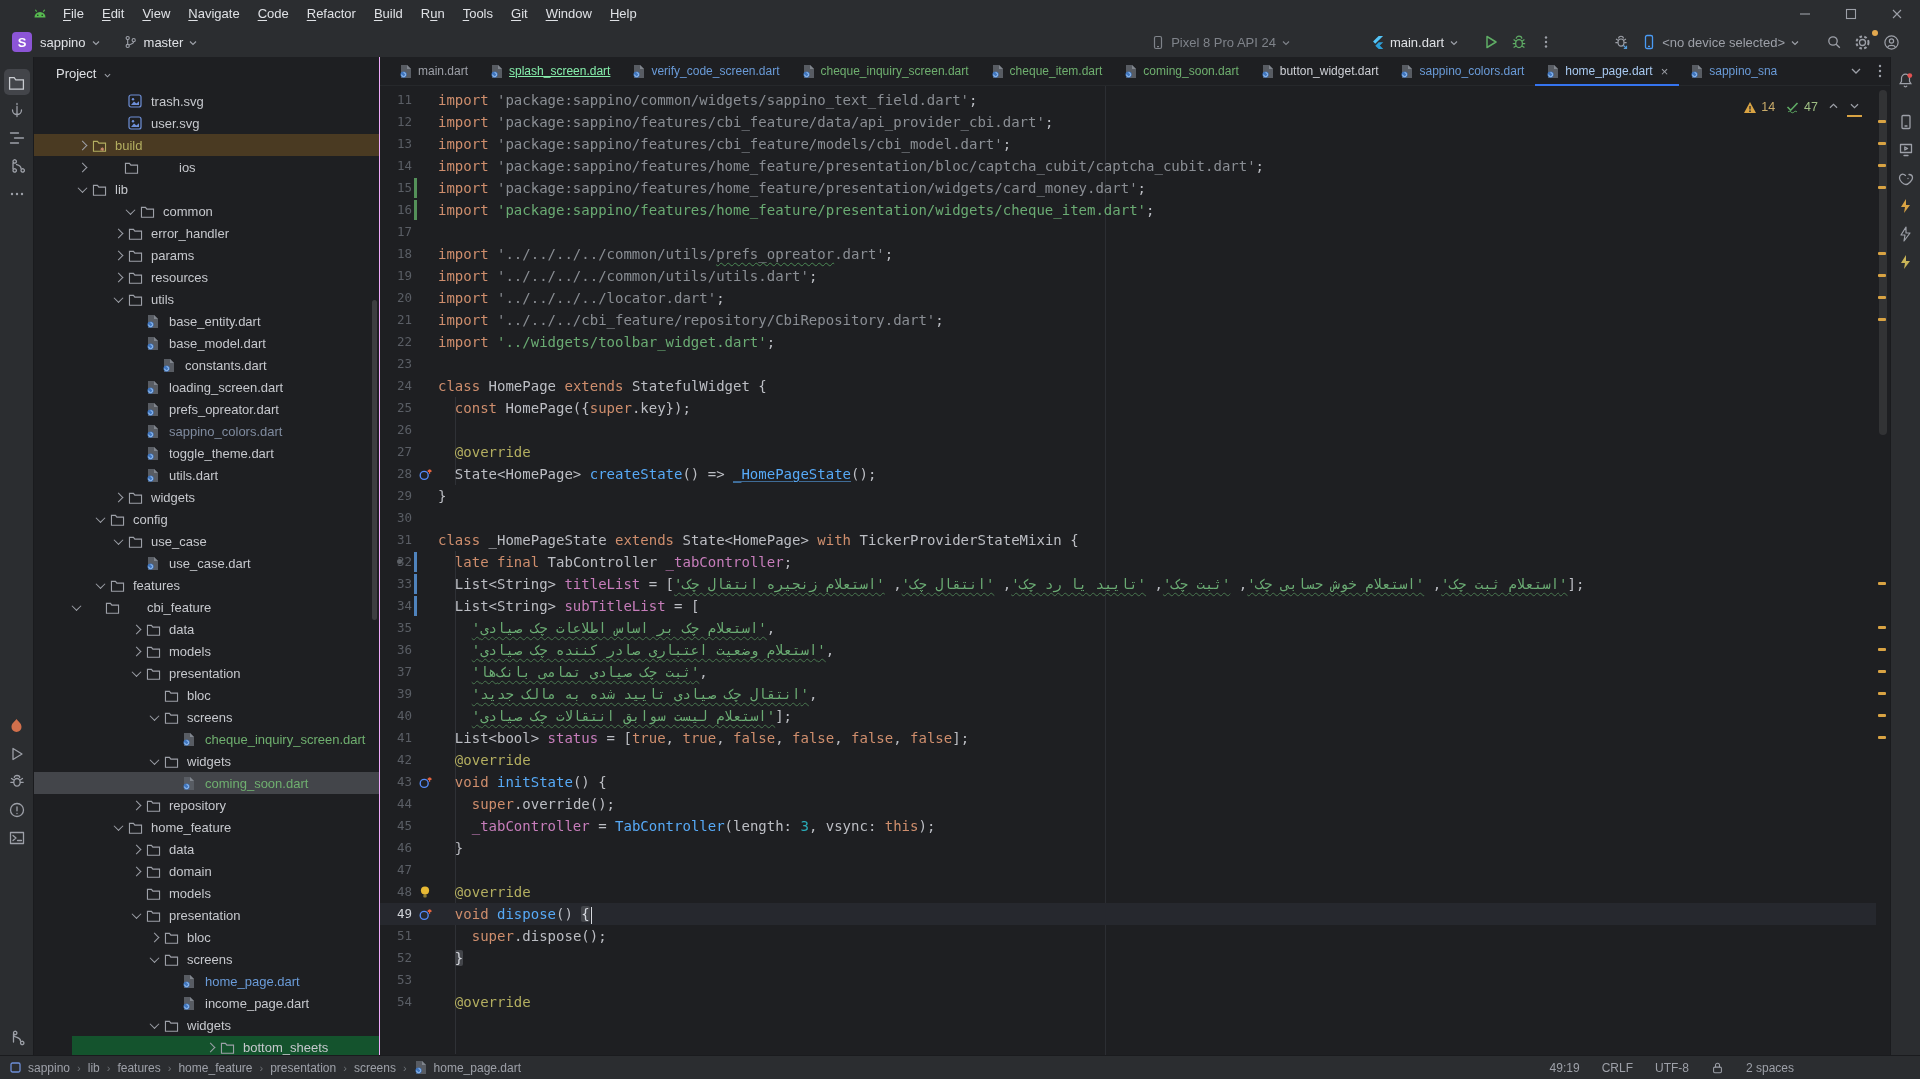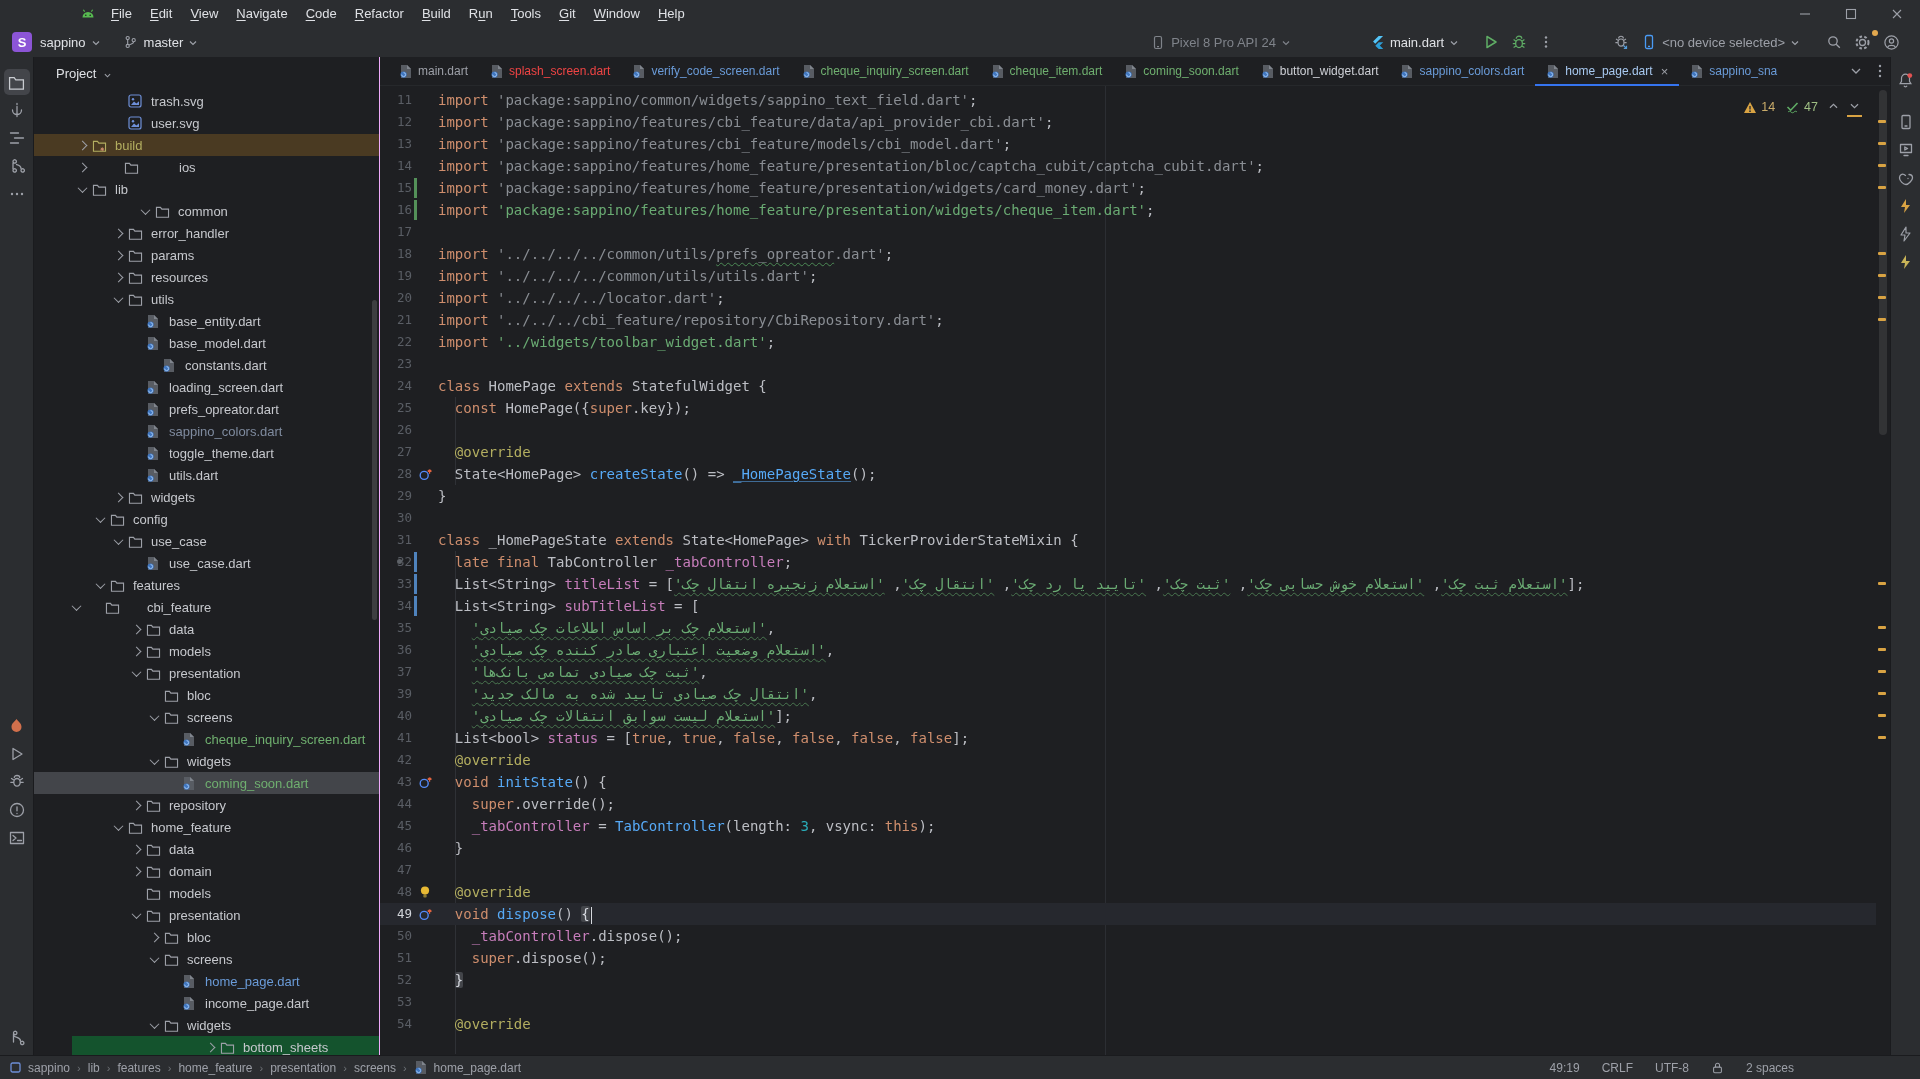--- a/index.html
+++ b/index.html
@@ -2,21 +2,21 @@
 <html><head>
 <meta charset="utf-8">
 <style>
   * { margin:0; padding:0; box-sizing:border-box; }
   html,body { width:1920px; height:1079px; overflow:hidden; background:#1e1f22;
     font-family:"Liberation Sans", sans-serif; -webkit-font-smoothing:antialiased; }
   .app { position:relative; width:1920px; height:1079px; background:#1e1f22; color:#dfe1e5; }
 
   
   .menubar { position:absolute; top:0; left:0; right:0; height:27px; background:#2b2d30;
-    display:flex; align-items:center; font-size:13px; color:#dfe1e5;padding-left:48px; }
+    display:flex; align-items:center; font-size:13px; color:#dfe1e5; }
   .menubar .appicon { margin:0 6px 0 32px; display:flex; }
   .menu-item { padding:3px 9px; border-radius:4px; color:#dfe1e5; cursor:default; }
   .menu-item u { text-decoration:underline; text-underline-offset:2px; }
   .win-controls { position:absolute; right:0; top:0; height:27px; display:flex; align-items:center; }
   .win-btn { width:46px; height:27px; display:flex; align-items:center; justify-content:center; color:#9da0a8; }
 
   .toolbar { position:absolute; top:27px; left:0; right:0; height:30px; background:#2b2d30;
     display:flex; align-items:center; font-size:13px; }
   .tb-group { display:flex; align-items:center; }
   .logo-s { width:20px; height:20px; margin:0 8px 0 12px; background:#8c55d6; border-radius:4px;
@@ -400,21 +400,21 @@
             <span class="chevbox">
               <span class="chevron open"></span>
             </span>
             <span class="ticon">
               <svg width="15" height="13" viewBox="0 0 16 14">
                 <path d="M1.5 2.5h4.3l1.5 2h7.2v8.7H1.5z" fill="none" stroke="#9da0a8" stroke-width="1.2"></path>
               </svg>
             </span>
             <span class="tlabel">lib</span>
           </div>
-          <div class="trow" style="padding-left: 86px; margin-left: 15px;">
+          <div class="trow" style="padding-left: 86px;">
             <span class="chevbox">
               <span class="chevron open"></span>
             </span>
             <span class="ticon">
               <svg width="15" height="13" viewBox="0 0 16 14">
                 <path d="M1.5 2.5h4.3l1.5 2h7.2v8.7H1.5z" fill="none" stroke="#9da0a8" stroke-width="1.2"></path>
               </svg>
             </span>
             <span class="tlabel">common</span>
           </div>
@@ -864,21 +864,21 @@
           </div>
           <div class="tab">
             <span>
               <svg width="13" height="15" viewBox="0 0 13 15">
                 <path d="M2 1h6l4 4v9H2z" fill="#585c63"></path>
                 <path d="M8 1l4 4H8z" fill="#80858d"></path>
                 <circle cx="4.6" cy="10.6" r="3.1" fill="#3f76c0"></circle>
                 <path d="M4.6 8.6a2 2 0 1 1-2 2" stroke="#a9ccf5" stroke-width=".9" fill="none"></path>
               </svg>
             </span>
-            <span style="color: #ef4444;">splash_screen.dart</span>
+            <span style="color: #86efac; text-decoration: underline;">splash_screen.dart</span>
           </div>
           <div class="tab">
             <span>
               <svg width="13" height="15" viewBox="0 0 13 15">
                 <path d="M2 1h6l4 4v9H2z" fill="#585c63"></path>
                 <path d="M8 1l4 4H8z" fill="#80858d"></path>
                 <circle cx="4.6" cy="10.6" r="3.1" fill="#3f76c0"></circle>
                 <path d="M4.6 8.6a2 2 0 1 1-2 2" stroke="#a9ccf5" stroke-width=".9" fill="none"></path>
               </svg>
             </span>
@@ -1026,21 +1026,20 @@
             <div class="cline"><span class="ln">46</span><span class="gslot"></span><span class="ctext"><span class="tok-txt">  }</span></span></div>
             <div class="cline"><span class="ln">47</span><span class="gslot"></span><span class="ctext"></span></div>
             <div class="cline"><span class="ln">48</span><span class="gslot"><svg width="12" height="15" viewBox="0 0 12 15">
                   <circle cx="6" cy="5.6" r="4.1" fill="#e8b934"></circle>
                   <rect x="4.3" y="9.8" width="3.4" height="2.6" rx="1" fill="#8a7a33"></rect>
                 </svg></span><span class="ctext"><span class="tok-ann">  @override</span></span></div>
             <div class="cline cur"><span class="ln">49</span><span class="gslot"><svg width="15" height="15" viewBox="0 0 15 15">
                   <circle cx="6.2" cy="8.4" r="4" fill="none" stroke="#548af7" stroke-width="1.4"></circle>
                   <path d="M11.6 6.8V2.6M11.6 2.6l-1.9 1.9M11.6 2.6l1.9 1.9" fill="none" stroke="#e0633f" stroke-width="1.2"></path>
                 </svg></span><span class="ctext"><span class="tok-txt">  </span><span class="tok-kw">void</span><span class="tok-txt"> </span><span class="tok-fn">dispose</span><span class="tok-txt">() </span><span class="tok-brc">{</span><span class="caret"></span></span></div>
-            <div class="cline"><span class="ln">50</span><span class="gslot"></span><span class="ctext"><span class="tok-txt">    </span><span class="tok-fld">_tabController</span><span class="tok-txt">.dispose();</span></span></div>
             <div class="cline"><span class="ln">51</span><span class="gslot"></span><span class="ctext"><span class="tok-txt">    </span><span class="tok-kw">super</span><span class="tok-txt">.dispose();</span></span></div>
             <div class="cline"><span class="ln">52</span><span class="gslot"></span><span class="ctext"><span class="tok-txt">  </span><span class="tok-brc">}</span></span></div>
             <div class="cline"><span class="ln">53</span><span class="gslot"></span><span class="ctext"></span></div>
             <div class="cline"><span class="ln">54</span><span class="gslot"></span><span class="ctext"><span class="tok-ann">  @override</span></span></div>
           </div>
 
         <div class="inspections">
           <span class="insp-item">
             <svg width="14" height="13" viewBox="0 0 14 13">
                 <path d="M7 1l6 11H1z" fill="#d9a343"></path>

